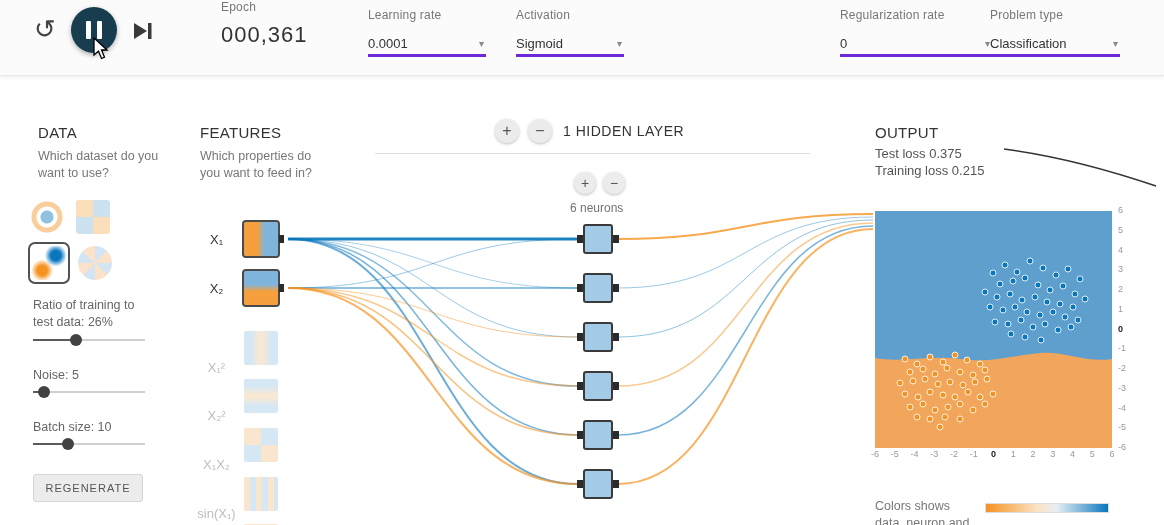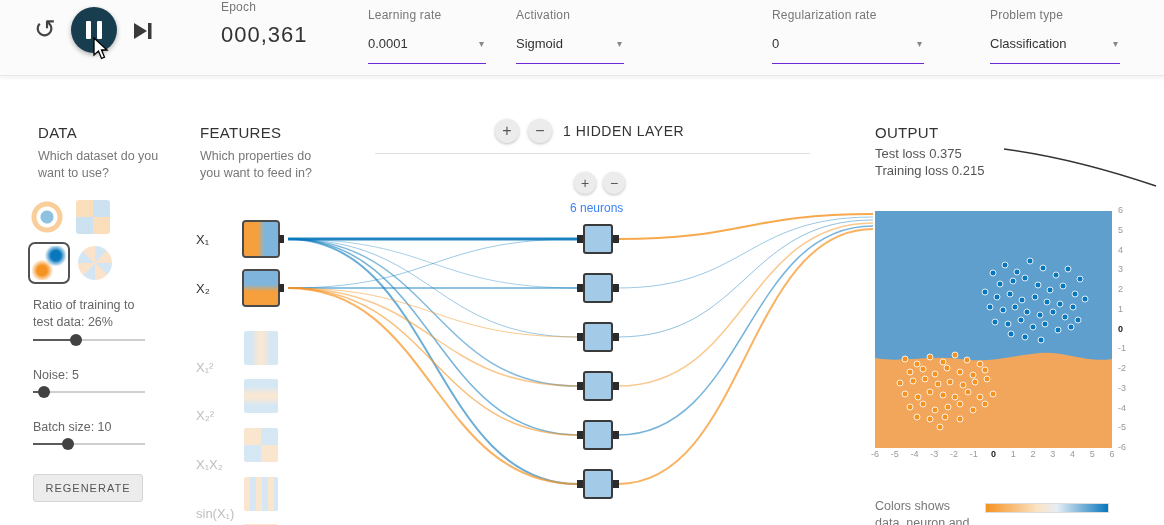--- a/index.html
+++ b/index.html
@@ -13,22 +13,22 @@
   .reset-btn { position:absolute; left:34px; top:16px; font-size:26px; color:#444; cursor:pointer; line-height:1; }
   .play-btn { position:absolute; left:71px; top:7px; width:46px; height:46px; border-radius:50%;
               background:#183d4e; box-shadow:0 2px 5px rgba(0,0,0,.3); cursor:pointer; }
   .pause-bars { position:absolute; left:15px; top:14px; width:16px; height:18px; display:flex; justify-content:space-between; }
   .pause-bars span { display:block; width:5px; height:18px; background:#fff; border-radius:1px; }
   .step-btn { position:absolute; left:132px; top:21px; width:22px; height:20px; cursor:pointer; }
   .epoch-block { position:absolute; left:205px; top:0;margin-left:16px; }
   .tb-label { font-size:12px; color:#777; letter-spacing:.2px; }
   .epoch-value { margin-top:8px; font-size:22px; color:#333; letter-spacing:1px; }
   .dropdown { position:absolute; top:8px; }
-  .dd-value { position:relative; margin-top:10px; font-size:13px; color:#333; padding:4px 18px 12px 0;
-              border-bottom:1px solid #6d28d9; cursor:pointer; }
+  .dd-value { position:relative; margin-top:10px; font-size:13px; color:#333; padding:4px 18px 3px 0;
+              border-bottom:3px solid #6d28d9; cursor:pointer; }
   .caret { position:absolute; right:2px; top:6px; font-size:10px; color:#888; }
   .caret::after { content:"▾"; }
 
   
   .panel-title { position:absolute; font-size:15px; color:#333; letter-spacing:.3px; }
   .panel-sub { position:absolute; font-size:12.5px; color:#777; line-height:17px; width:125px; }
 
   
   .dataset { position:absolute; width:34px; height:34px; border-radius:3px; cursor:pointer; }
   .dataset.faded { opacity:.45; }
@@ -45,21 +45,21 @@
   .ctl-text { position:absolute; font-size:12.5px; color:#666; }
   .slider { position:absolute; width:112px; height:2px; background:#cfcfcf; cursor:pointer; }
   .slider .fill { position:absolute; left:0; top:0; height:2px; background:#5b5b5b; }
   .slider .thumb { position:absolute; top:-5px; width:12px; height:12px; border-radius:50%; background:#424242; cursor:pointer; }
   .regen-btn { position:absolute; left:33px; top:474px; width:110px; height:28px; background:#ececec;
                border:1px solid #d5d5d5; border-radius:3px; font-size:11px; letter-spacing:1px; color:#555;
                font-family:"Liberation Sans",sans-serif; cursor:pointer; }
 
   
   .feat-row { position:absolute; left:196px; display:flex; align-items:center; }
-  .feat-label { width:48px; text-align:left; font-size:13px; padding-right:7px; }
+  .feat-label { width:48px; text-align:center; font-size:13px; padding-right:7px; }
   .feat-row.active .feat-label { color:#333; }
   .feat-row.inactive .feat-label { color:#bdbdbd;margin-top:40px; }
   .feat-thumb { width:34px; height:34px; border-radius:2px; position:relative; cursor:pointer; }
   .feat-row.active .feat-thumb { outline:2px solid #4a4a4a; }
   .feat-row.active .feat-thumb::after { content:""; position:absolute; right:-6px; top:13px; width:5px; height:8px; background:#2b2b2b; }
   .feat-row.inactive .feat-thumb { opacity:.42; }
   .th-x1  { background:linear-gradient(90deg,#f5a03c 0%,#f5a03c 40%,#7fb5dc 60%,#7fb5dc 100%); }
   .th-x2  { background:linear-gradient(180deg,#7fb5dc 0%,#7fb5dc 40%,#f5a03c 60%,#f5a03c 100%); }
   .th-x1sq{ background:linear-gradient(90deg,#9ec7e6 0 22%,#f0c896 45% 55%,#9ec7e6 78% 100%); }
   .th-x2sq{ background:linear-gradient(180deg,#9ec7e6 0 22%,#f0c896 45% 55%,#9ec7e6 78% 100%); }
@@ -67,21 +67,21 @@
   .th-sinx1{ background:repeating-linear-gradient(90deg,#f3c18c 0 6px,#9ec7e6 6px 12px); }
   .th-sinx2{ background:repeating-linear-gradient(180deg,#f3c18c 0 6px,#9ec7e6 6px 12px); }
 
   
   .round-btn { position:absolute; width:24px; height:24px; border-radius:50%; background:#ececec;
                box-shadow:0 1px 3px rgba(0,0,0,.25); border:none; color:#555; font-size:16px; line-height:22px;
                text-align:center; cursor:pointer; font-family:"Liberation Sans",sans-serif; }
   .round-btn.small { width:22px; height:22px; font-size:14px; line-height:20px; }
   .layer-label { position:absolute; left:563px; top:123px; font-size:14px; color:#333; letter-spacing:.5px; }
   .layer-rule { position:absolute; left:375px; top:153px; width:435px; height:1px; background:#e0e0e0; }
-  .neurons-label { position:absolute; left:570px; top:201px; font-size:12px; color:#3b82f6; }
+  .neurons-label { position:absolute; left:570px; top:201px; font-size:12px; color:#737373; }
   .neuron { position:absolute; left:583px; width:30px; height:30px; background:#a3cbe8;
             border:2px solid #3a3a3a; border-radius:3px; cursor:pointer; z-index:3; }
   .neuron::before { content:""; position:absolute; left:-8px; top:9px; width:6px; height:8px; background:#2b2b2b; }
   .neuron::after  { content:""; position:absolute; right:-8px; top:9px; width:6px; height:8px; background:#2b2b2b; }
   #links { position:absolute; left:0; top:0; z-index:1; pointer-events:none; }
 
   
   .loss-text { position:absolute; font-size:13px; color:#555; }
   #sparkline { position:absolute; left:1000px; top:143px; }
   .heatmap { position:absolute; left:875px; top:211px; width:237px; height:237px; background:#f1a65c; overflow:hidden; }
@@ -146,21 +146,21 @@
         <span class="caret"></span>
       </div>
     </div>
     <div class="dropdown" style="left:516px;width:108px">
       <div class="tb-label">Activation</div>
       <div class="dd-value">
         <span>Sigmoid</span>
         <span class="caret"></span>
       </div>
     </div>
-    <div class="dropdown" style="left:772px;width:152px">
+    <div class="dropdown" style="left:840px;width:152px">
       <div class="tb-label">Regularization rate</div>
       <div class="dd-value">
         <span>0</span>
         <span class="caret"></span>
       </div>
     </div>
     <div class="dropdown" style="left:990px;width:130px">
       <div class="tb-label">Problem type</div>
       <div class="dd-value">
         <span>Classification</span>

